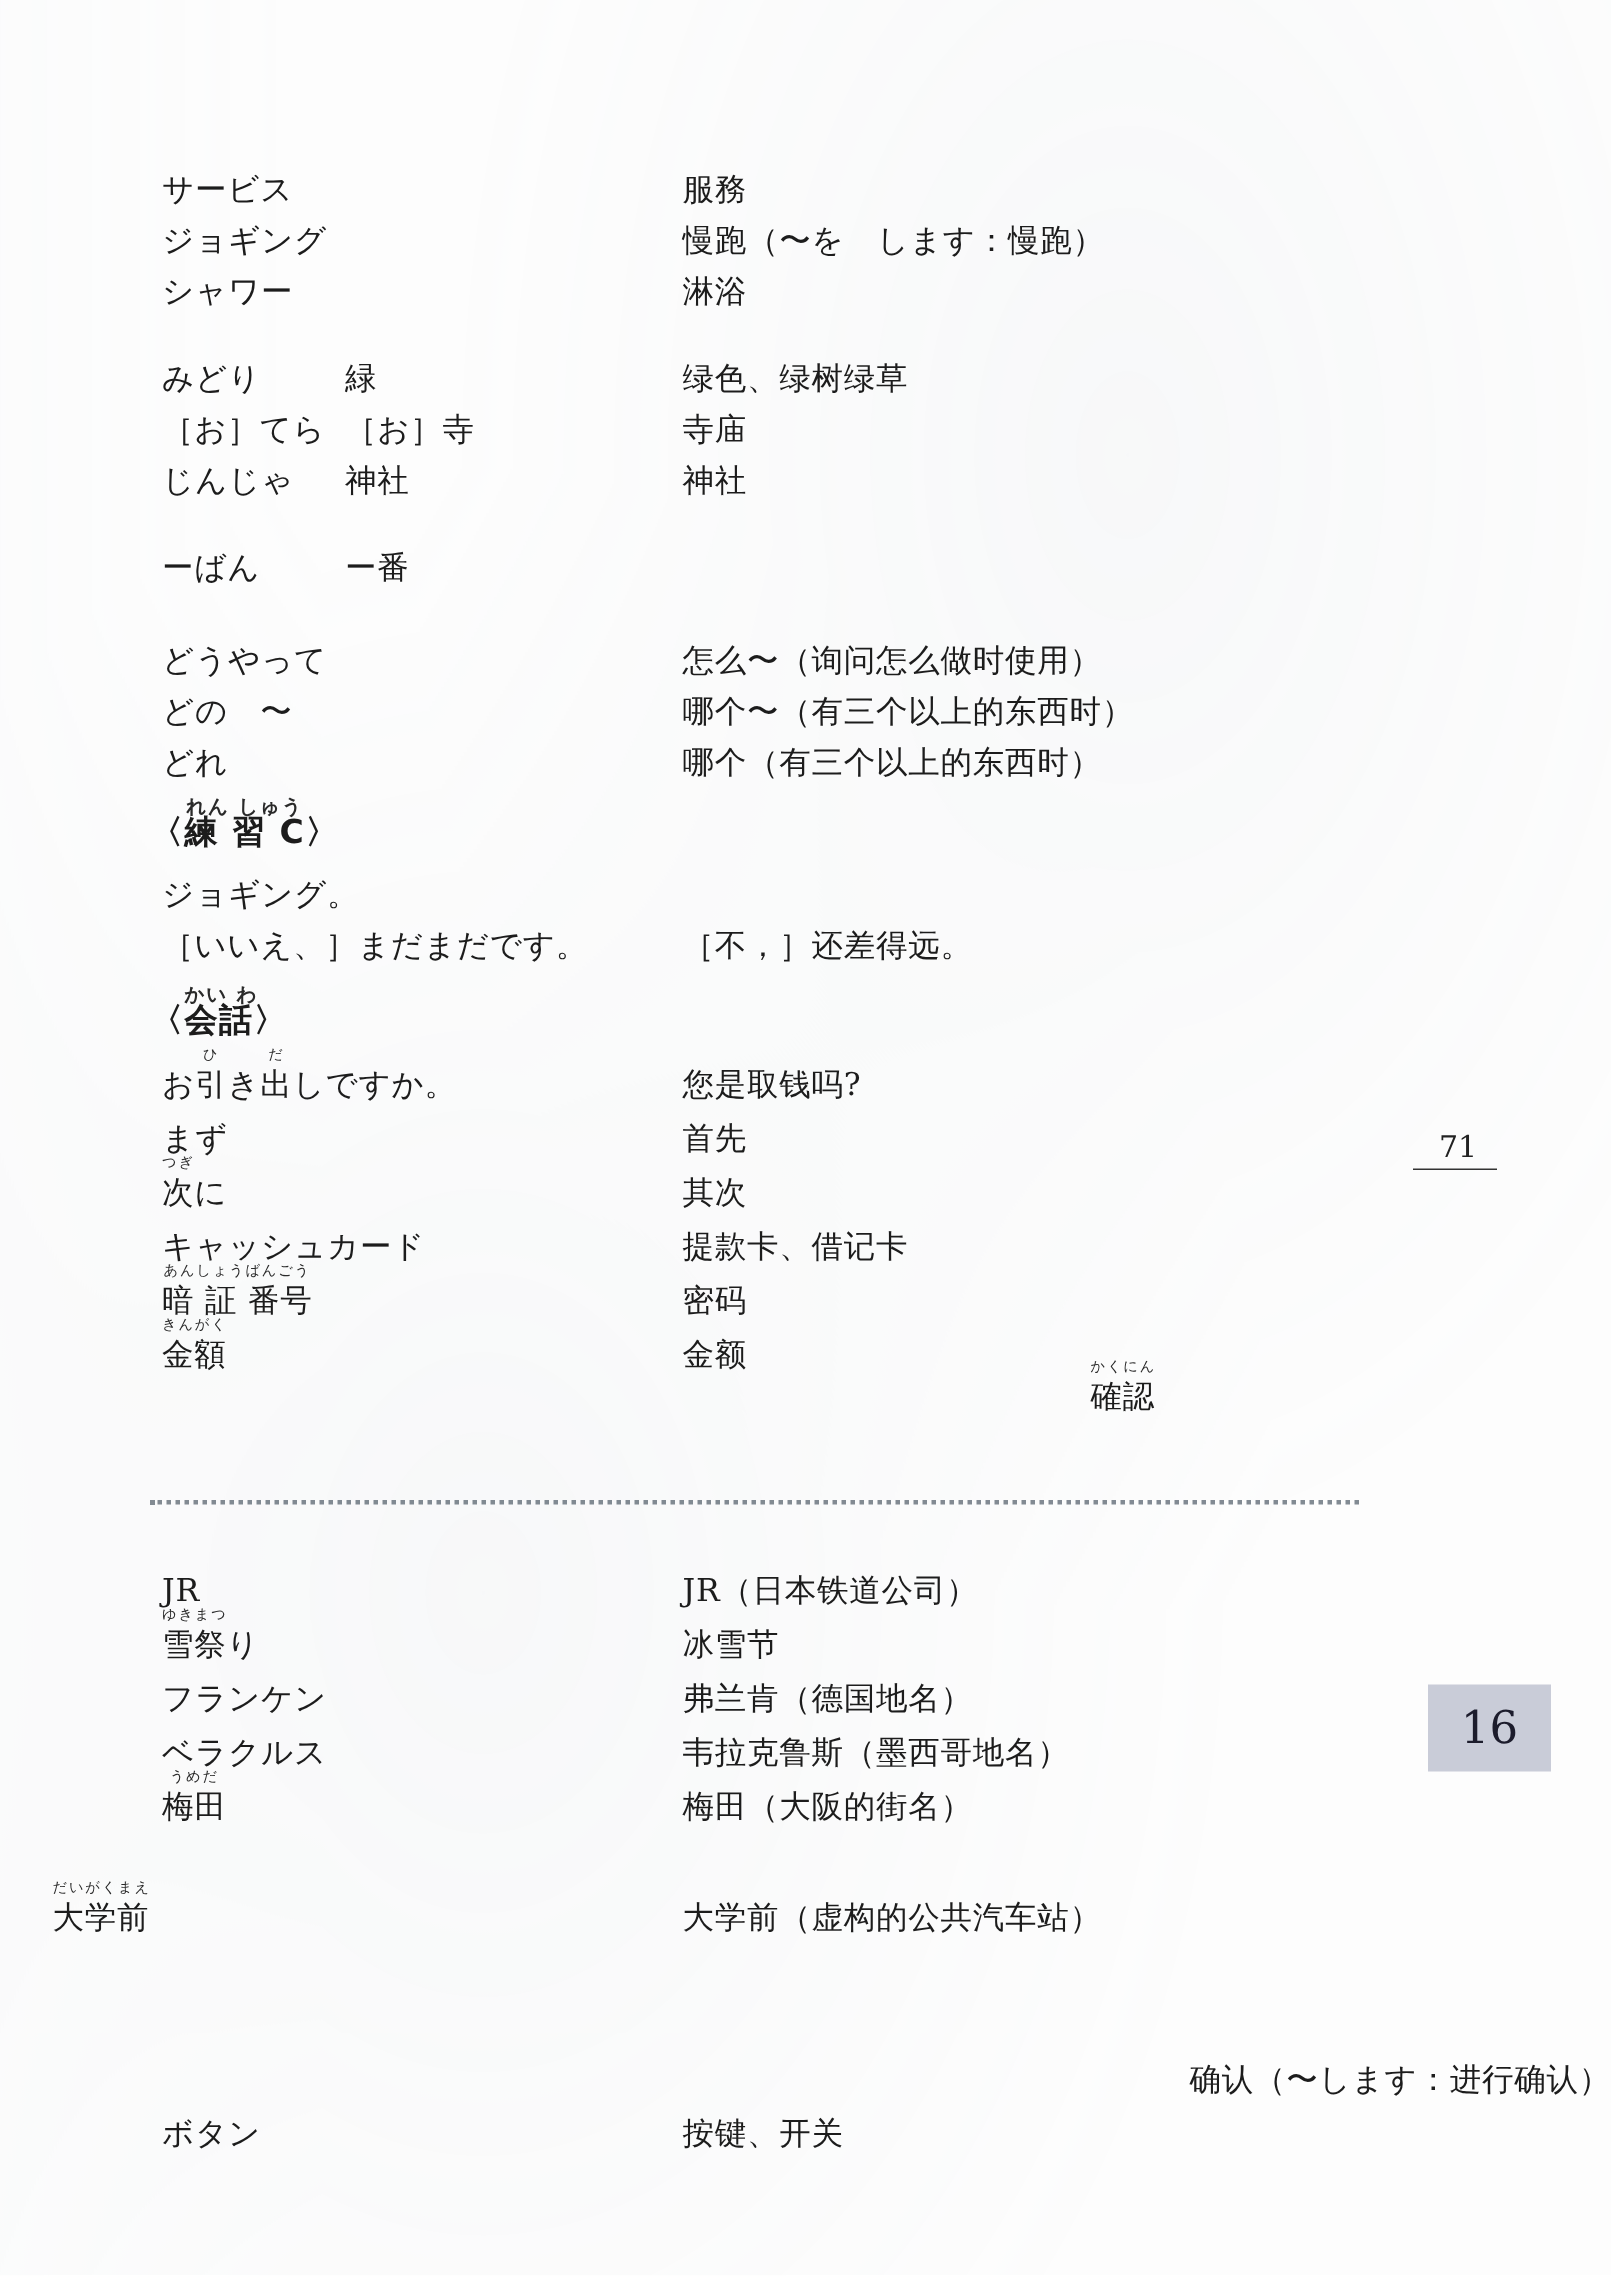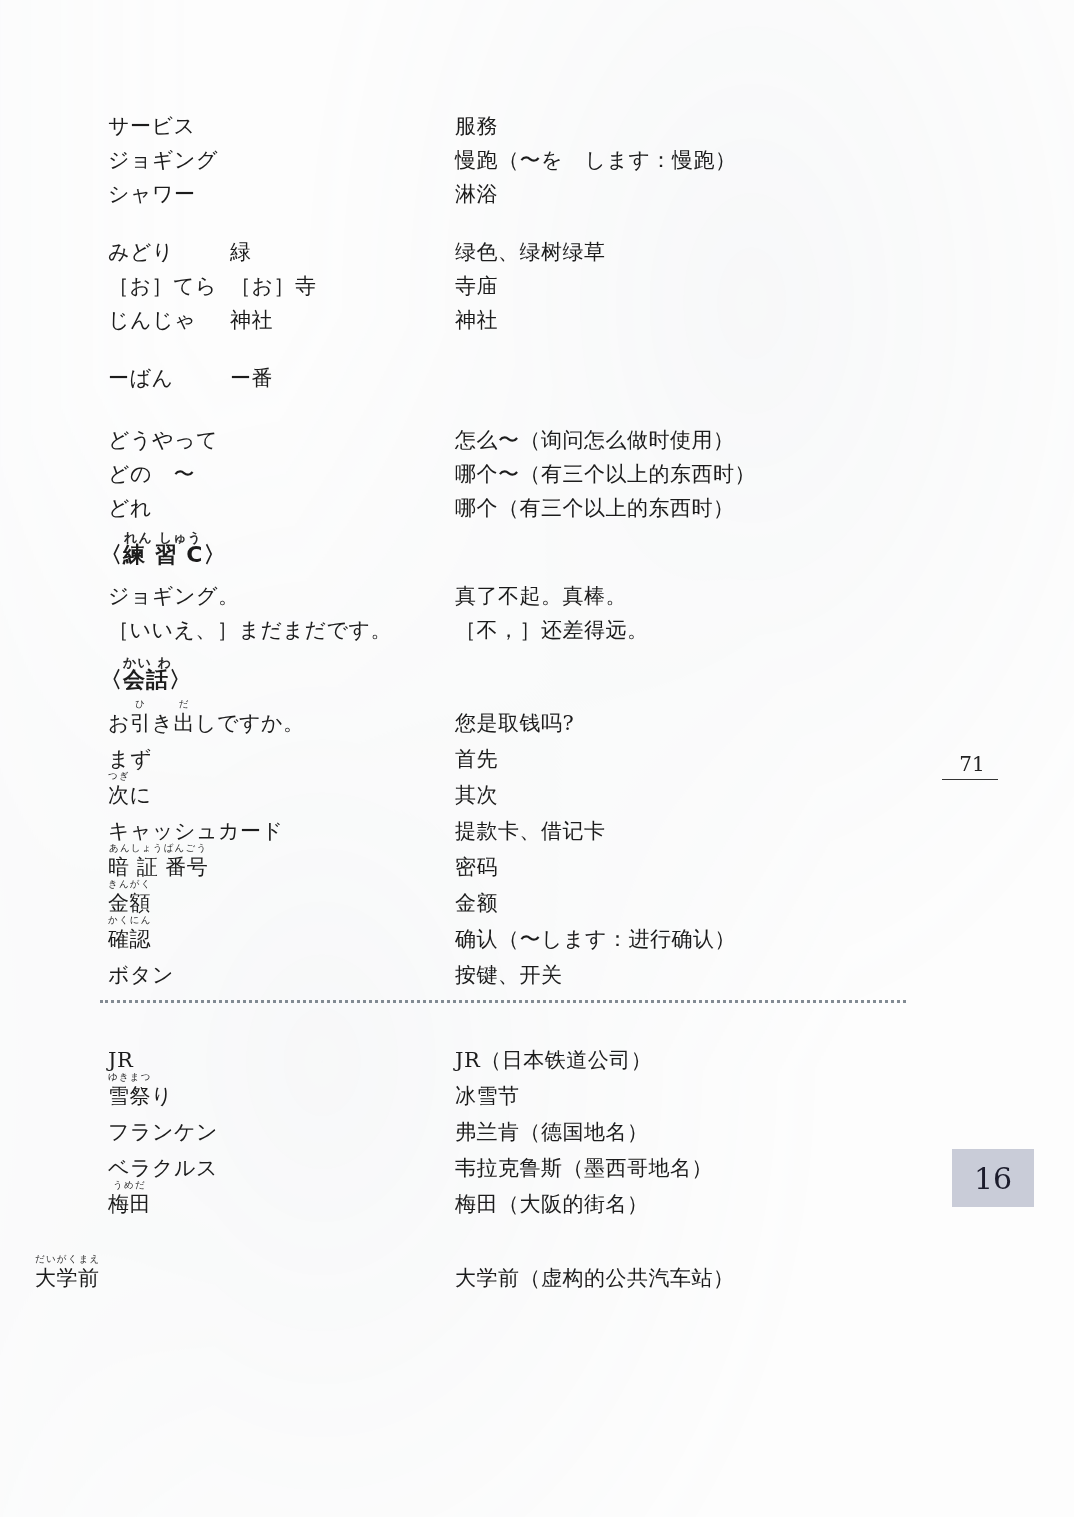--- a/index.html
+++ b/index.html
@@ -125,21 +125,20 @@
     top: 1123px;
     width: 82px;
     height: 58px;
     background: #c9ccd8;
     display: flex;
     align-items: center;
     justify-content: center;
     font-size: 30px;
     font-family: "DejaVu Serif", serif;
     color: #1c1c2c;
-    margin-top: 26px;
   }
 </style>
 </head>
 <body>
 
 <div class="page">
   <div class="bleed"></div>
 
   <div class="content" style="top:106px;">
     <div class="row">
@@ -201,21 +200,20 @@
       <div class="col-cn">哪个（有三个以上的东西时）</div>
     </div>
   </div>
 
   <div class="content" style="top:540px;">
     <div class="section-head">
       <span>〈</span><span class="ruby"><span class="rt">れん しゅう</span><span>練 習 C</span></span><span>〉</span>
     </div>
     <div class="row">
       <div class="col-kana" style="width:455px;flex:0 0 455px;">ジョギング。</div>
-      <div class="col-cn">真了不起。真棒。</div>
     </div>
     <div class="row">
       <div class="col-kana" style="width:455px;flex:0 0 455px;">［いいえ、］まだまだです。</div>
       <div class="col-cn">［不，］还差得远。</div>
     </div>
   </div>
 
   <div class="content" style="top:665px;">
     <div class="section-head">
       <span>〈</span><span class="ruby"><span class="rt">かい わ</span><span>会話</span></span><span>〉</span>
@@ -252,21 +250,21 @@
       <div class="col-cn">密码</div>
     </div>
 
     <div class="row" style="min-height:36px;">
       <div class="col-kana" style="width:455px;flex:0 0 455px;">
         <span class="ruby"><span class="rt">きんがく</span><span>金額</span></span>
       </div>
       <div class="col-cn">金额</div>
     </div>
 
-    <div class="row" style="min-height:36px;">
+    <div class="row" style="min-height:36px;flex-direction:column;">
       <div class="col-kana" style="width:455px;flex:0 0 455px;">
         <span class="ruby"><span class="rt">かくにん</span><span>確認</span></span>
       </div>
       <div class="col-cn">确认（〜します：进行确认）</div>
     </div>
 
     <div class="row" style="min-height:36px;">
       <div class="col-kana" style="width:455px;flex:0 0 455px;">ボタン</div>
       <div class="col-cn">按键、开关</div>
     </div>

